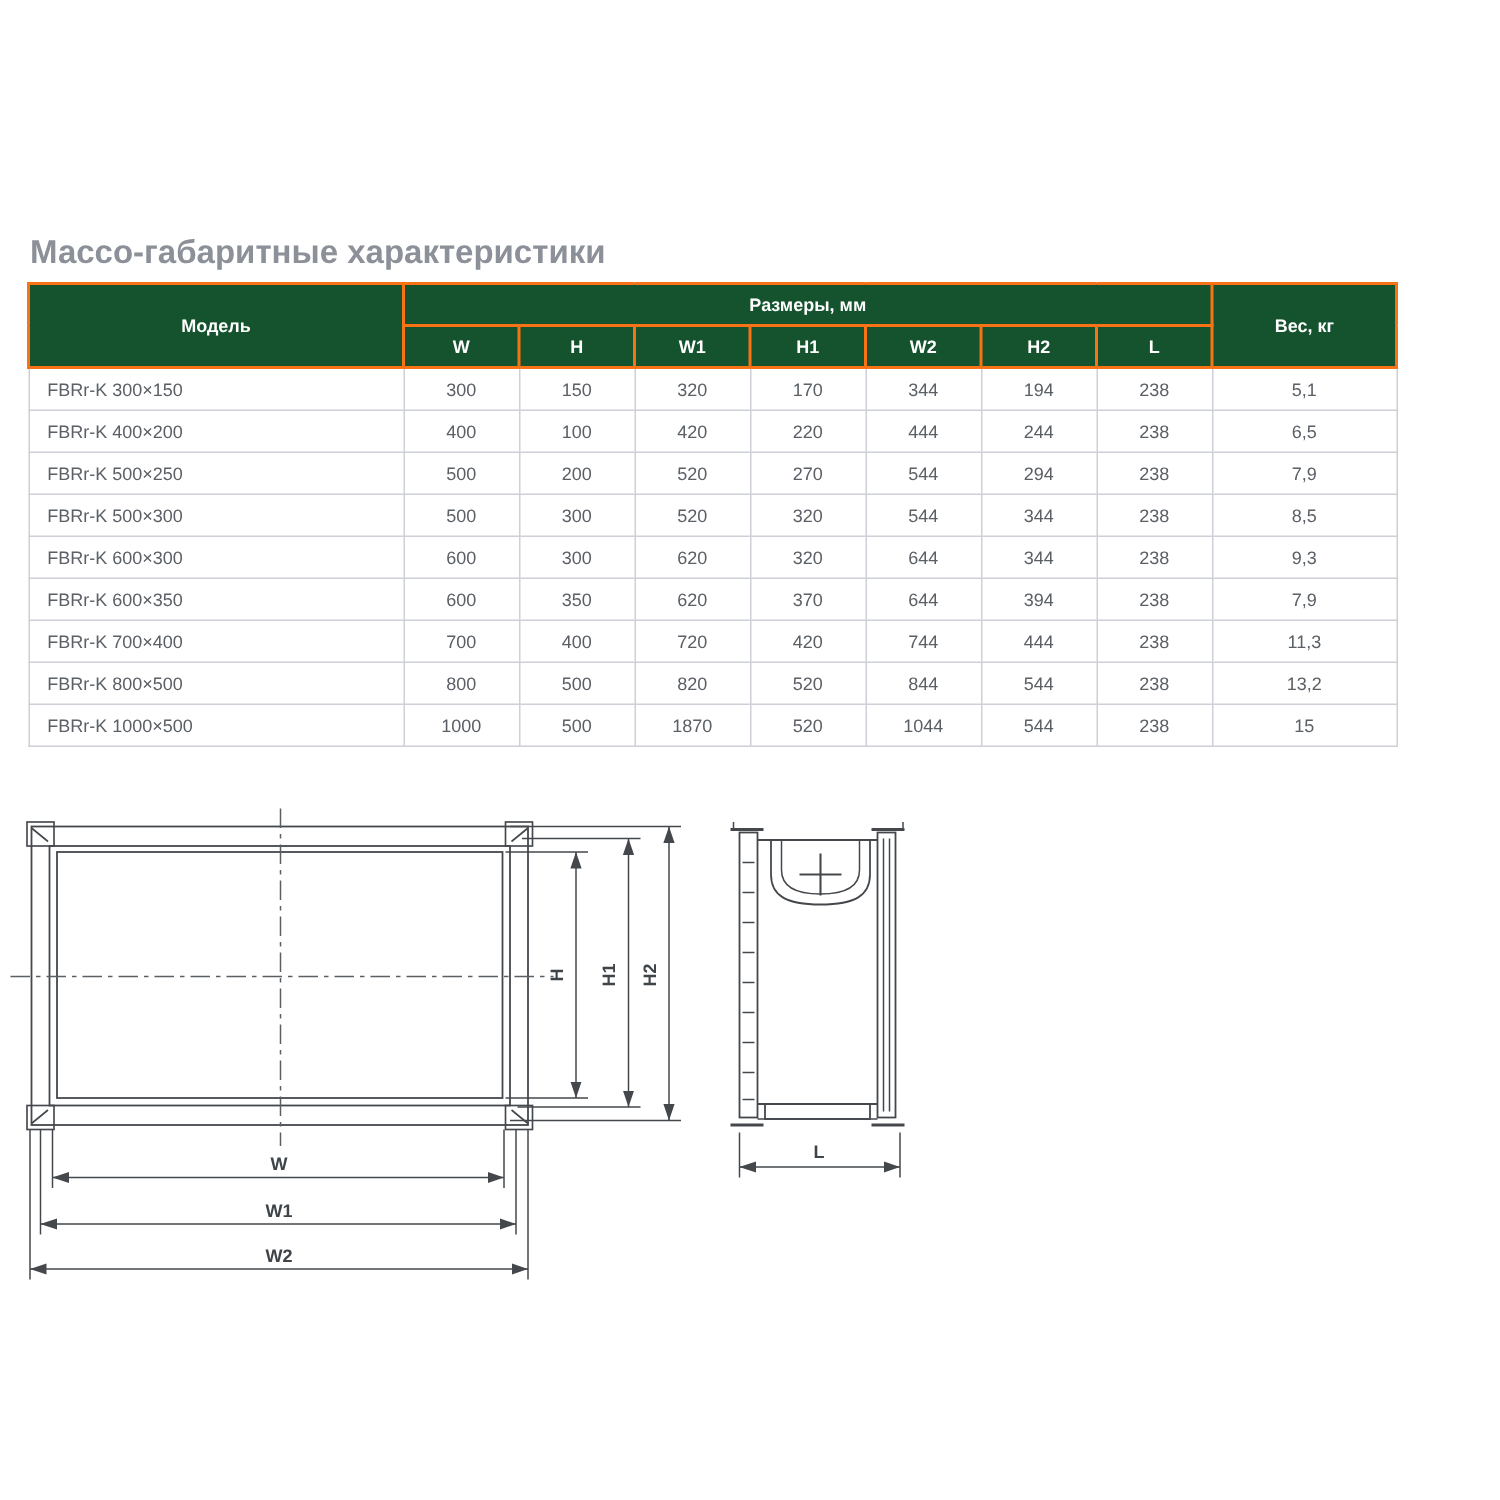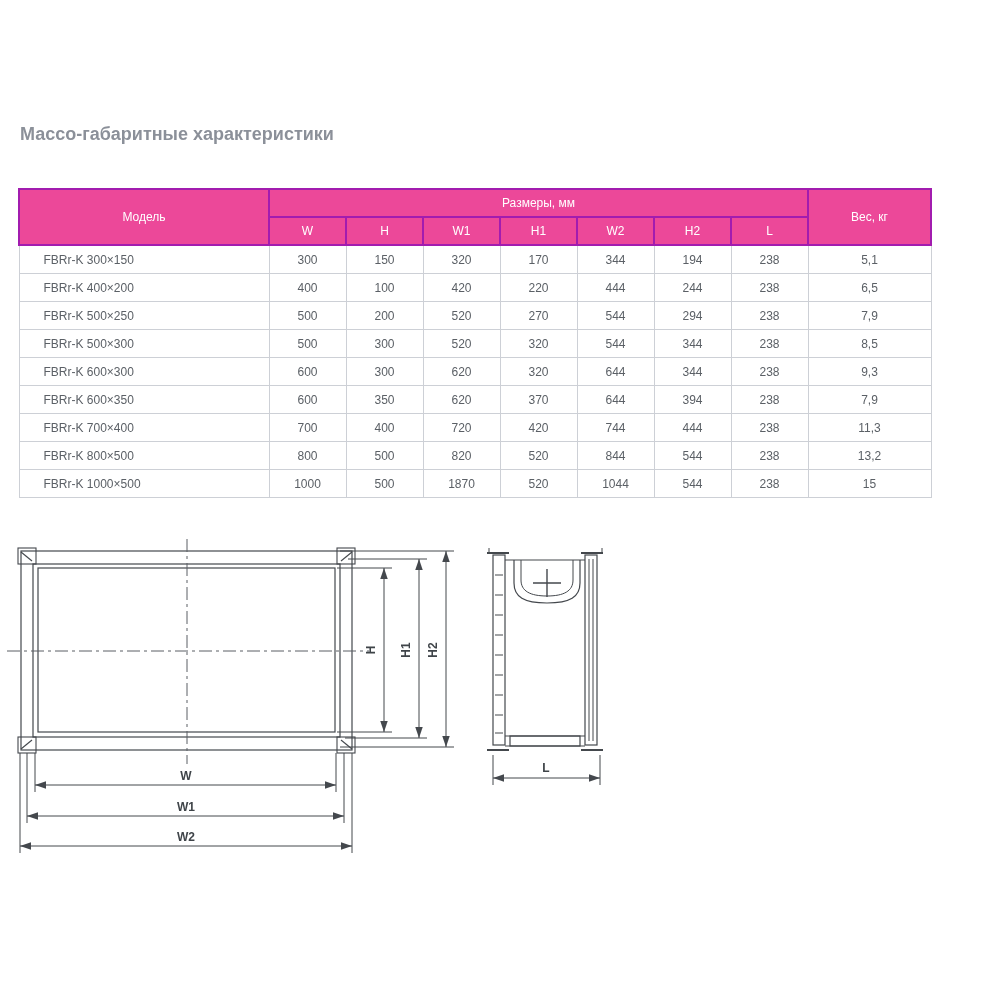--- a/index.html
+++ b/index.html
@@ -1,28 +1,28 @@
 <!DOCTYPE html>
 <html><head>
 <meta charset="utf-8">
 <style>
   html,body{margin:0;padding:0;background:#fff;}
   .page{position:relative;width:1000px;height:1000px;background:#ffffff;overflow:hidden;
         font-family:"Liberation Sans",sans-serif;}
-  .title{position:absolute;left:20px;top:124px;font-size:18px;font-weight:bold;color:#8b9099;}
+  .title{position:absolute;left:20px;top:155px;font-size:22px;font-weight:bold;color:#8b9099;}
   .tbl-wrap{position:absolute;left:18px;top:188px;}
   table{border-collapse:collapse;table-layout:fixed;width:912px;}
   col.c-model{width:250px;} col.c-dim{width:77px;} col.c-weight{width:123px;}
-  th{background:#ec4899;color:#ffffff;font-size:12px;font-weight:normal;
-     border:2px solid #a21caf;padding:0;}
+  th{background:#14532d;color:#ffffff;font-size:12px;font-weight:bold;
+     border:2px solid #f97316;padding:0;}
   tr.h1 th{height:26px;} tr.h2 th{height:26px;}
   th.span-cell{height:auto;}
   td{border:1px solid #cdd0d6;font-size:12px;color:#5b6066;text-align:center;
      height:27px;padding:0;background:#ffffff;}
-  td.model{text-align:left;padding-left:24px;}
+  td.model{text-align:left;padding-left:12px;}
   svg text{font-family:"Liberation Sans",sans-serif;font-size:12px;font-weight:bold;fill:#3f4449;}
 </style>
 </head>
 <body>
 
 <div class="page">
 
   <div class="title">Массо-габаритные характеристики</div>
 
   <div class="tbl-wrap">

